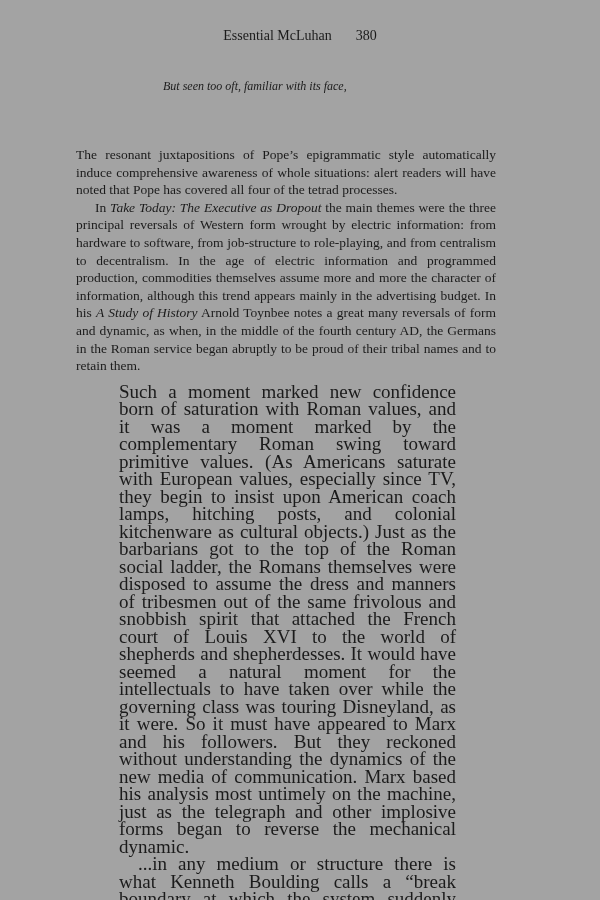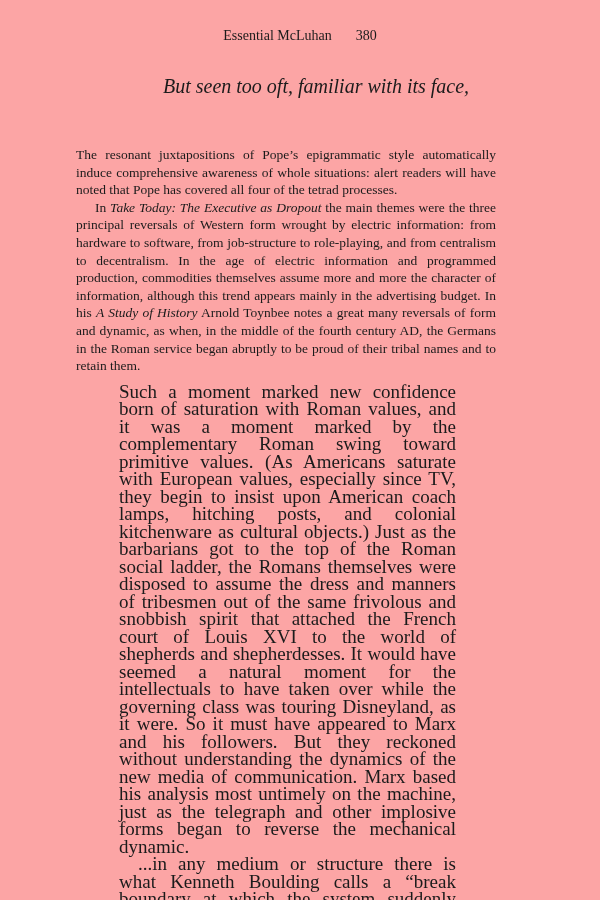--- a/index.html
+++ b/index.html
@@ -4,21 +4,21 @@
 <style>
   html, body {
     margin: 0;
     padding: 0;
     background: #ffffff;
   }
   .page {
     position: relative;
     width: 600px;
     height: 900px;
-    background: #fca5a5;
+    background: #a3a3a3;
     color: #1b1b1b;
     font-family: "Liberation Serif", serif;
     overflow: hidden;
   }
   .running-header {
     position: absolute;
     top: 28px;
     left: 0;
     right: 0;
     text-align: center;
@@ -26,21 +26,21 @@
     color: #1b1b1b;
   }
   .running-header .pageno {
     margin-left: 24px;
   }
   .epigraph {
     position: absolute;
     top: 77px;
     left: 163px;
     font-style: italic;
-    font-size: 20px;
+    font-size: 12px;
     line-height: 18.5px;
     color: #1b1b1b;
     white-space: nowrap;
   }
   .content {
     position: absolute;
     top: 146px;
     left: 76px;
     width: 420px;
     font-size: 13.5px;

